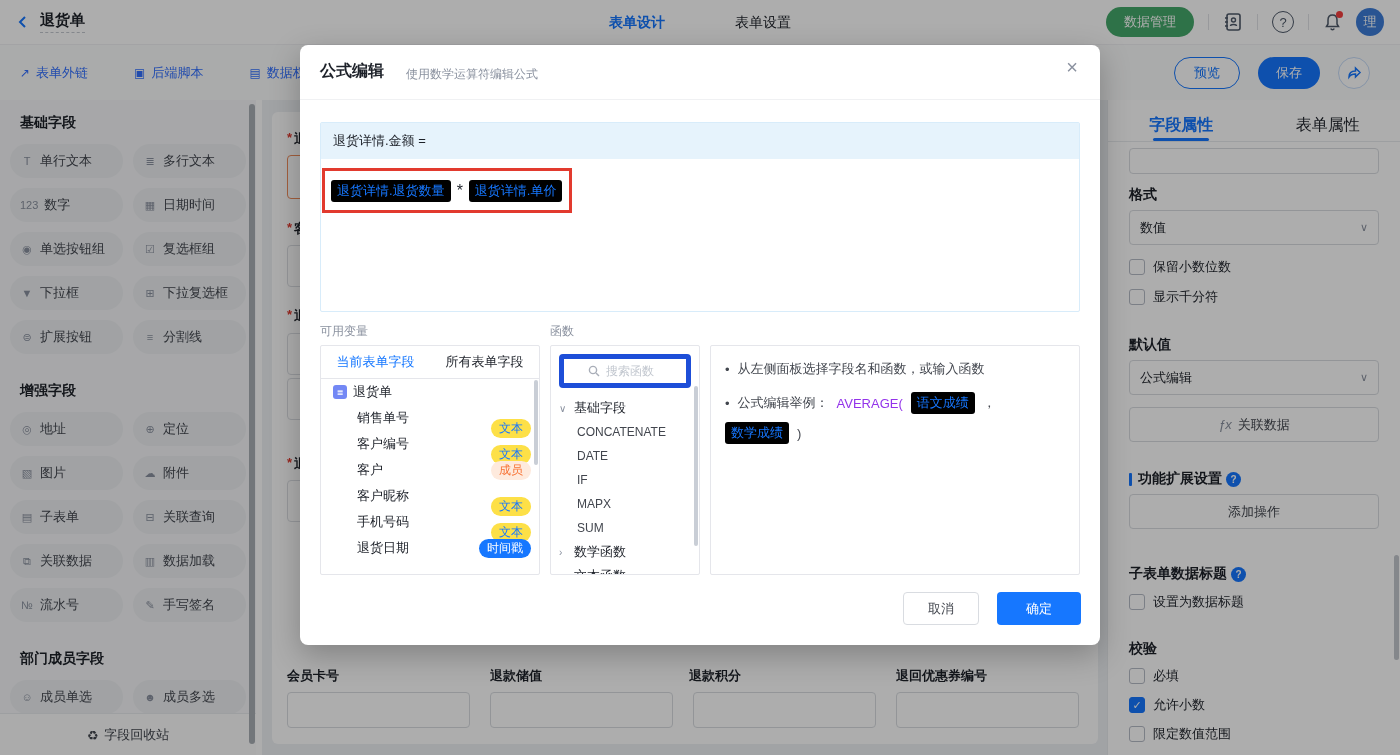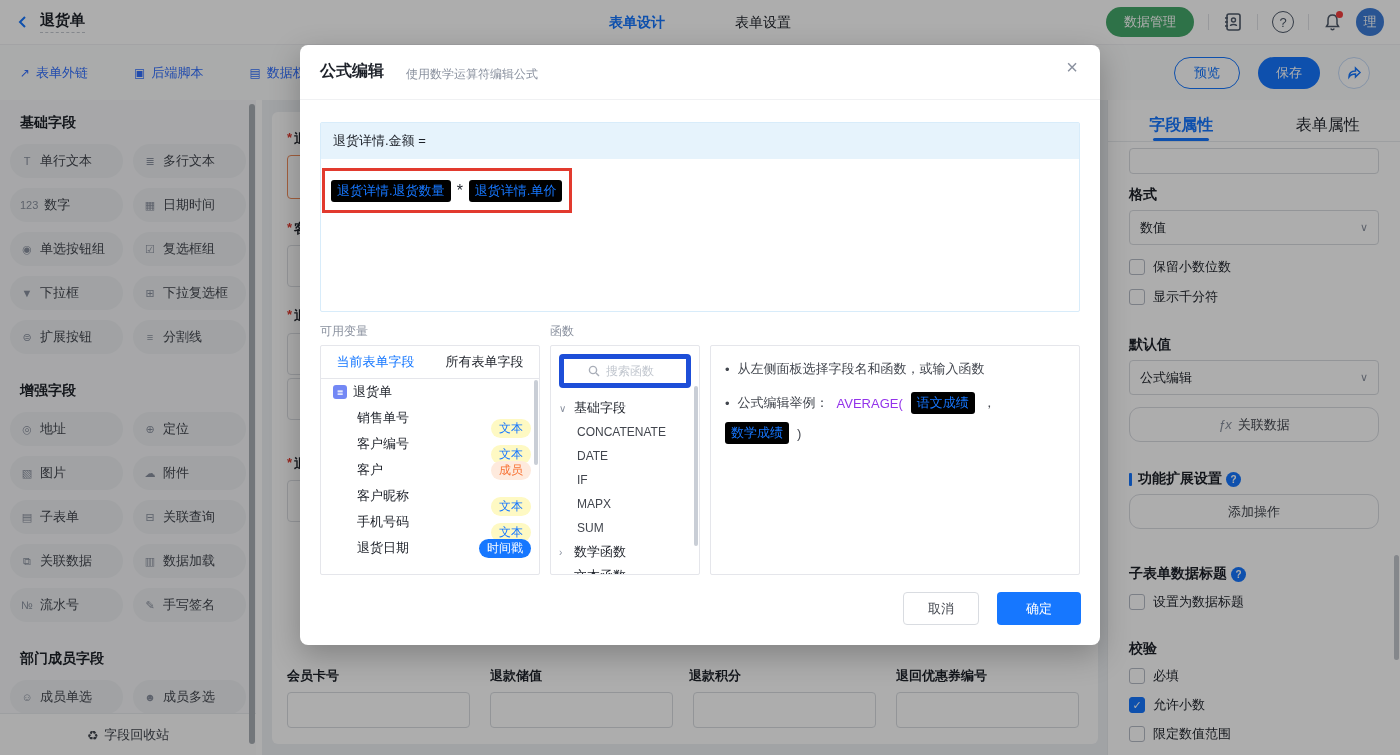--- a/index.html
+++ b/index.html
@@ -62,21 +62,21 @@
   .rp-tab{flex:1;text-align:center;line-height:30px;}
   .rp-tab.active{color:#1677ff;font-weight:700;}
   .rp-underline{position:absolute;left:45px;top:38px;width:56px;height:3px;background:#1677ff;border-radius:2px;}
   .rp-div{position:absolute;left:0;top:41px;width:293px;height:1px;background:#e8eaed;}
   .rp-input{position:absolute;left:21px;top:48px;width:250px;height:26px;border:1px solid #d9dce1;
             border-radius:4px;background:#fff;box-sizing:border-box;font-size:13px;padding:0 8px;}
   .rp-h{position:absolute;left:21px;font-size:14px;font-weight:700;color:#1d2129;}
   .ctl{position:absolute;left:21px;width:250px;height:35px;border:1px solid #d9dce1;border-radius:4px;
        background:#fff;box-sizing:border-box;display:flex;align-items:center;padding:0 10px;font-size:13px;}
   .ctl .chev{margin-left:auto;color:#8a919f;font-size:11px;}
-  .ctl-btn{position:absolute;left:21px;width:250px;height:35px;border:1px solid #d9dce1;border-radius:11px;
+  .ctl-btn{position:absolute;left:21px;width:250px;height:35px;border:1px solid #d9dce1;border-radius:4px;
        background:#fff;box-sizing:border-box;display:flex;align-items:center;justify-content:center;
        gap:6px;font-size:13px;color:#42464e;}
   .cb-row{position:absolute;left:21px;display:flex;align-items:center;gap:8px;font-size:13px;color:#1d2129;}
   .cb{width:16px;height:16px;border:1px solid #b6bcc6;border-radius:3px;background:#fff;box-sizing:border-box;flex:none;}
   .cb.on{background:#1677ff;border-color:#1677ff;color:#fff;display:flex;align-items:center;
          justify-content:center;font-size:11px;}
   .q-badge{width:15px;height:15px;border-radius:50%;background:#1677ff;color:#fff;font-size:10px;
            display:inline-flex;align-items:center;justify-content:center;margin-left:4px;}
   .blue-bar{display:inline-block;width:3px;height:13px;background:#1677ff;border-radius:1px;margin-right:6px;}
   .rp-scroll{position:absolute;right:2px;top:455px;width:5px;height:105px;background:#c3c7cd;border-radius:3px;}
@@ -98,21 +98,21 @@
   .panel-box{position:absolute;top:300px;height:230px;border:1px solid #e5e6eb;border-radius:2px;
              box-sizing:border-box;background:#fff;overflow:hidden;}
   .var-tabs{height:32px;display:flex;border-bottom:1px solid #e5e6eb;font-size:13px;}
   .var-tab{flex:1;text-align:center;line-height:32px;}
   .var-tab.active{color:#1677ff;}
   .tree-root{height:26px;display:flex;align-items:center;gap:6px;padding-left:12px;font-size:13px;}
   .doc-ic{width:14px;height:14px;background:#7388f5;border-radius:3px;color:#fff;font-size:8px;
           display:flex;align-items:center;justify-content:center;}
   .var-row{height:26px;display:flex;align-items:center;padding-left:36px;padding-right:8px;font-size:13px;color:#1d2129;}
   .bdg{margin-left:auto;font-size:12px;padding:1px 8px;border-radius:10px;}
-  .bdg-text{background:#fef9c3;color:#1677ff;margin-top:20px;}
+  .bdg-text{background:#fde047;color:#1677ff;margin-top:20px;}
   .bdg-member{background:#feeadd;color:#f77234;}
   .bdg-ts{background:#1677ff;color:#fff;}
   .in-scroll{position:absolute;width:4px;background:#c9ced6;border-radius:2px;}
   .fn-search{margin:8px;height:24px;border:5px solid #1d4ed8;border-radius:4px;display:flex;
              align-items:center;gap:4px;padding:0 24px;}
   .fn-search input{border:none;outline:none;width:92px;font-size:12px;color:#1d2129;background:transparent;}
   .fn-search input::placeholder{color:#c2c7cf;}
   .fn-group{height:24px;display:flex;align-items:center;gap:5px;padding-left:8px;font-size:13px;color:#1d2129;}
   .fn-group .tchev{color:#8a919f;font-size:10px;width:10px;}
   .fn-item{height:24px;display:flex;align-items:center;padding-left:26px;font-size:12px;color:#42464e;}

